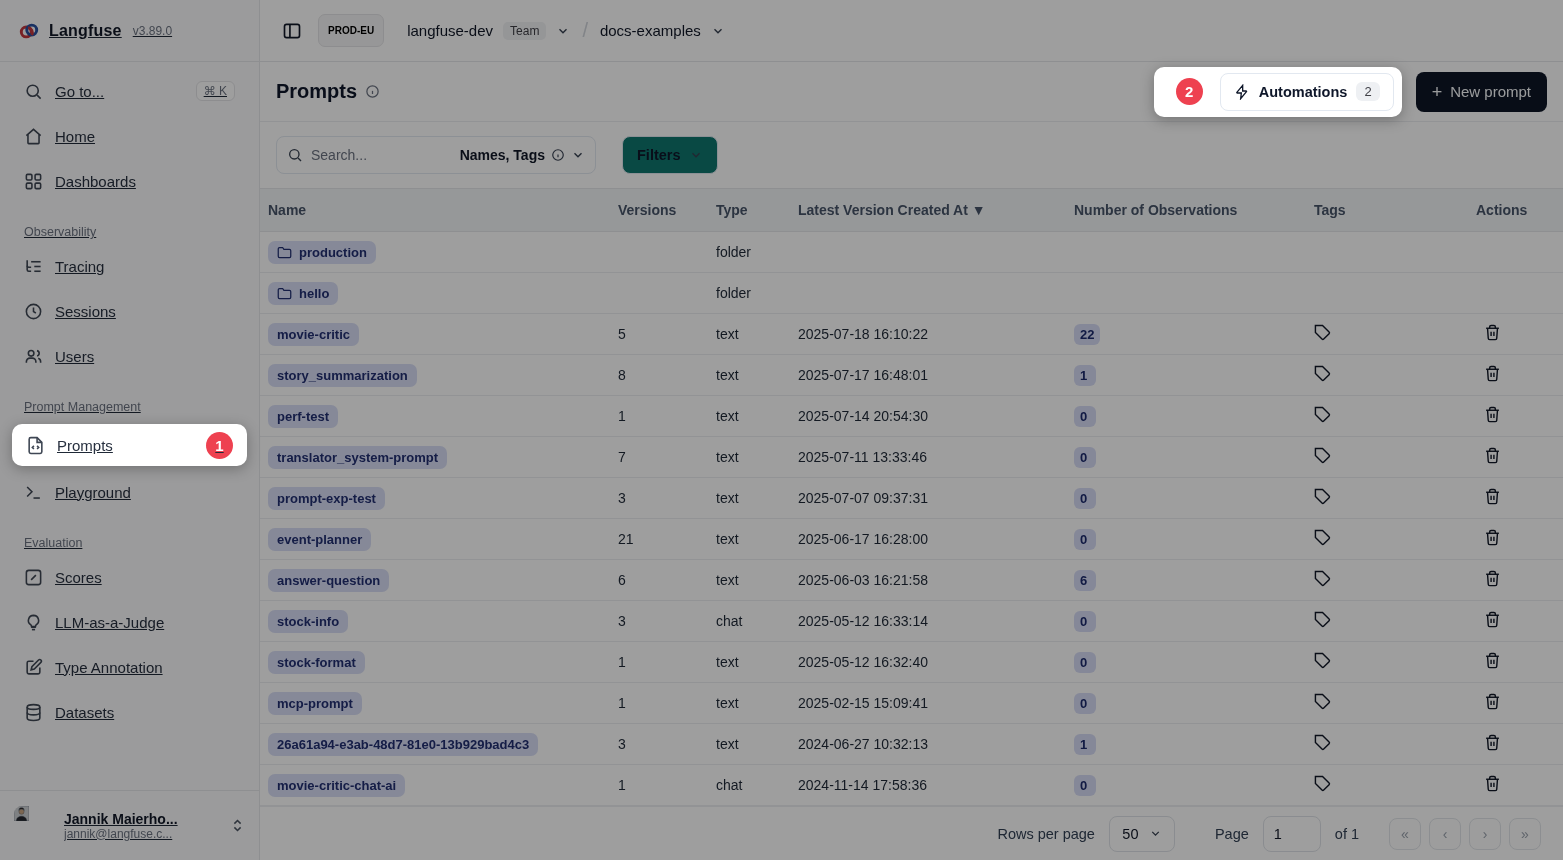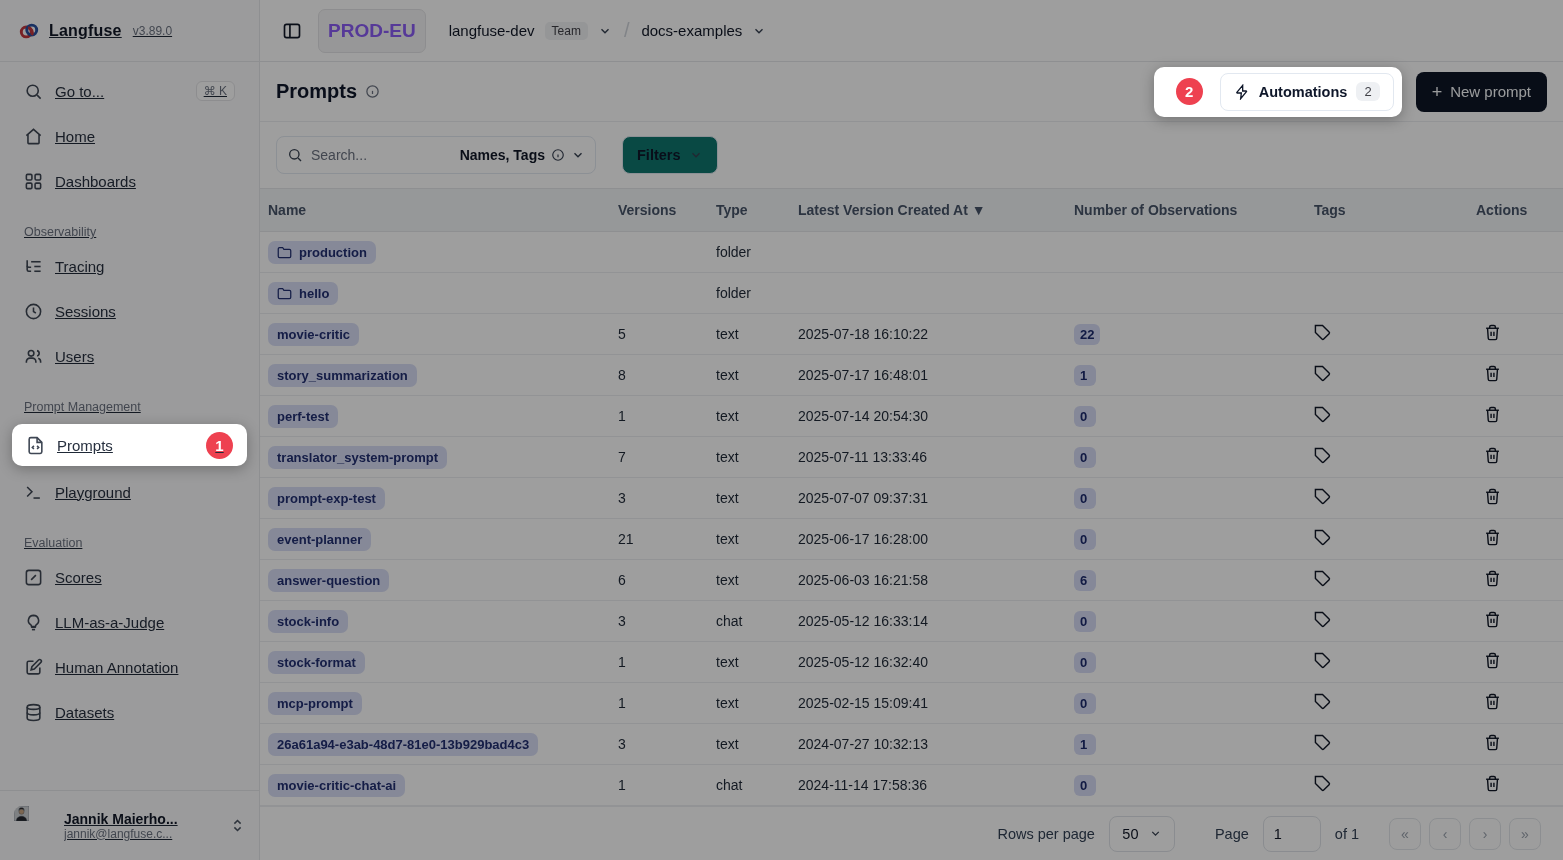--- a/index.html
+++ b/index.html
@@ -35,21 +35,21 @@
   .user-meta { flex:1; min-width:0; }
   .user-name { font-size:14px; font-weight:bold; color:#111827; white-space:nowrap; overflow:hidden; }
   .user-email { font-size:12px; color:#6b7280; white-space:nowrap; overflow:hidden; }
   .sb-user svg { width:15px; height:15px; stroke:#4b5563; }
 
   
   .main { flex:1; display:flex; flex-direction:column; min-width:0; }
   .topbar { height:62px; border-bottom:1px solid #e5e7eb; display:flex; align-items:center; padding:0 16px; gap:10px; }
   .icon-btn { width:32px; height:32px; display:flex; align-items:center; justify-content:center; border-radius:6px; cursor:pointer; }
   .icon-btn svg { width:20px; height:20px; stroke:#111827; }
-  .env-badge { font-size:19px; font-weight:bold; color:#8b5cf6; background:#f4f4f5; border:1px solid #e4e4e7;
+  .env-badge { font-size:10px; font-weight:bold; color:#000000; background:#f4f4f5; border:1px solid #e4e4e7;
                border-radius:7px; padding:10px 9px; }
   .org-name, .proj-name { font-size:15px; color:#111827; }
   .role-pill { font-size:12px; color:#3f3f46; background:#f1f2f4; border-radius:5px; padding:2px 7px; }
   .chev { width:14px; height:14px; stroke:#374151; }
   .crumb-slash { color:#d1d5db; font-size:20px; font-weight:300; padding:0 2px; }
 
   .page-head { height:60px; border-bottom:1px solid #eceef1; display:flex; align-items:center; padding:0 16px; }
   .page-title { font-size:20px; font-weight:bold; color:#0f172a; }
   .info-icon { width:15px; height:15px; stroke:#6b7280; margin-left:8px; }
   .page-head-right { margin-left:auto; display:flex; align-items:center; gap:6px; }
@@ -213,21 +213,21 @@
             <path d="M10 21h4"></path>
             <path d="M12 3a6.5 6.5 0 0 0-3.7 11.8c.7.5 1.2 1.3 1.2 2.2h5c0-.9.5-1.7 1.2-2.2A6.5 6.5 0 0 0 12 3Z"></path>
           </svg>
         <span class="sb-label">LLM-as-a-Judge</span>
       </div>
       <div class="sb-item">
         <svg viewBox="0 0 24 24" fill="none" stroke-width="2">
             <path d="M12 4H6a2 2 0 0 0-2 2v12a2 2 0 0 0 2 2h12a2 2 0 0 0 2-2v-6"></path>
             <path d="M18.4 2.6a2 2 0 0 1 2.9 2.9L13 14l-4 1 1-4Z"></path>
           </svg>
-        <span class="sb-label">Human Annotation</span>
+        <span class="sb-label">Type Annotation</span>
       </div>
       <div class="sb-item">
         <svg viewBox="0 0 24 24" fill="none" stroke-width="2">
             <ellipse cx="12" cy="5" rx="8" ry="3"></ellipse>
             <path d="M4 5v14c0 1.7 3.6 3 8 3s8-1.3 8-3V5"></path>
             <path d="M4 12c0 1.7 3.6 3 8 3s8-1.3 8-3"></path>
           </svg>
         <span class="sb-label">Datasets</span>
       </div>
     </nav>
@@ -661,21 +661,21 @@
 
   <div class="grid-row trow">
     <div>
       <span class="name-pill">
 
         <span class="nm">26a61a94-e3ab-48d7-81e0-13b929bad4c3</span>
       </span>
     </div>
     <div class="vs">3</div>
     <div class="tp">text</div>
-    <div class="cr">2024-07-27 10:32:13</div>
+    <div class="cr">2024-06-27 10:32:13</div>
     <div><span class="obs-badge">1</span></div>
     <div>
       <svg class="cell-icon tag-ic" viewBox="0 0 24 24" fill="none" stroke-width="2">
               <path d="M12 2H2v10l9.3 9.3a1.7 1.7 0 0 0 2.4 0l7.6-7.6a1.7 1.7 0 0 0 0-2.4Z"></path>
               <path d="M7 7h.01"></path>
             </svg>
     </div>
     <div style="padding-left:16px;">
       <svg class="cell-icon trash-ic" viewBox="0 0 24 24" fill="none" stroke-width="2">
               <path d="M3 6h18"></path>

